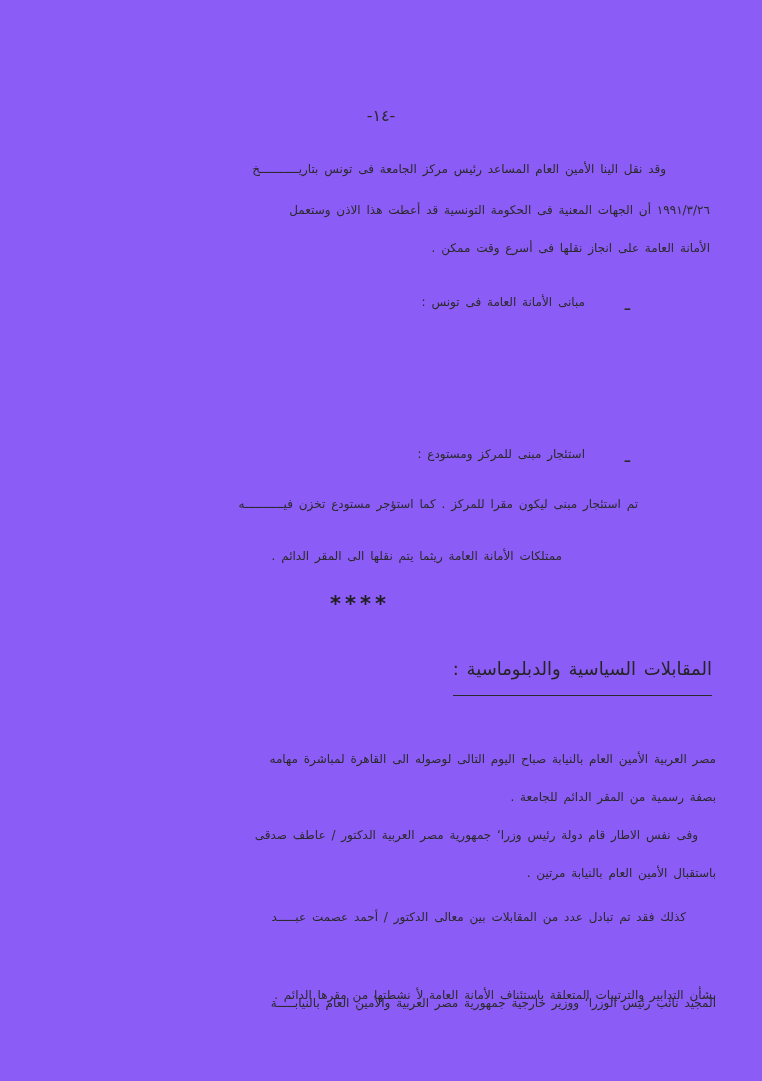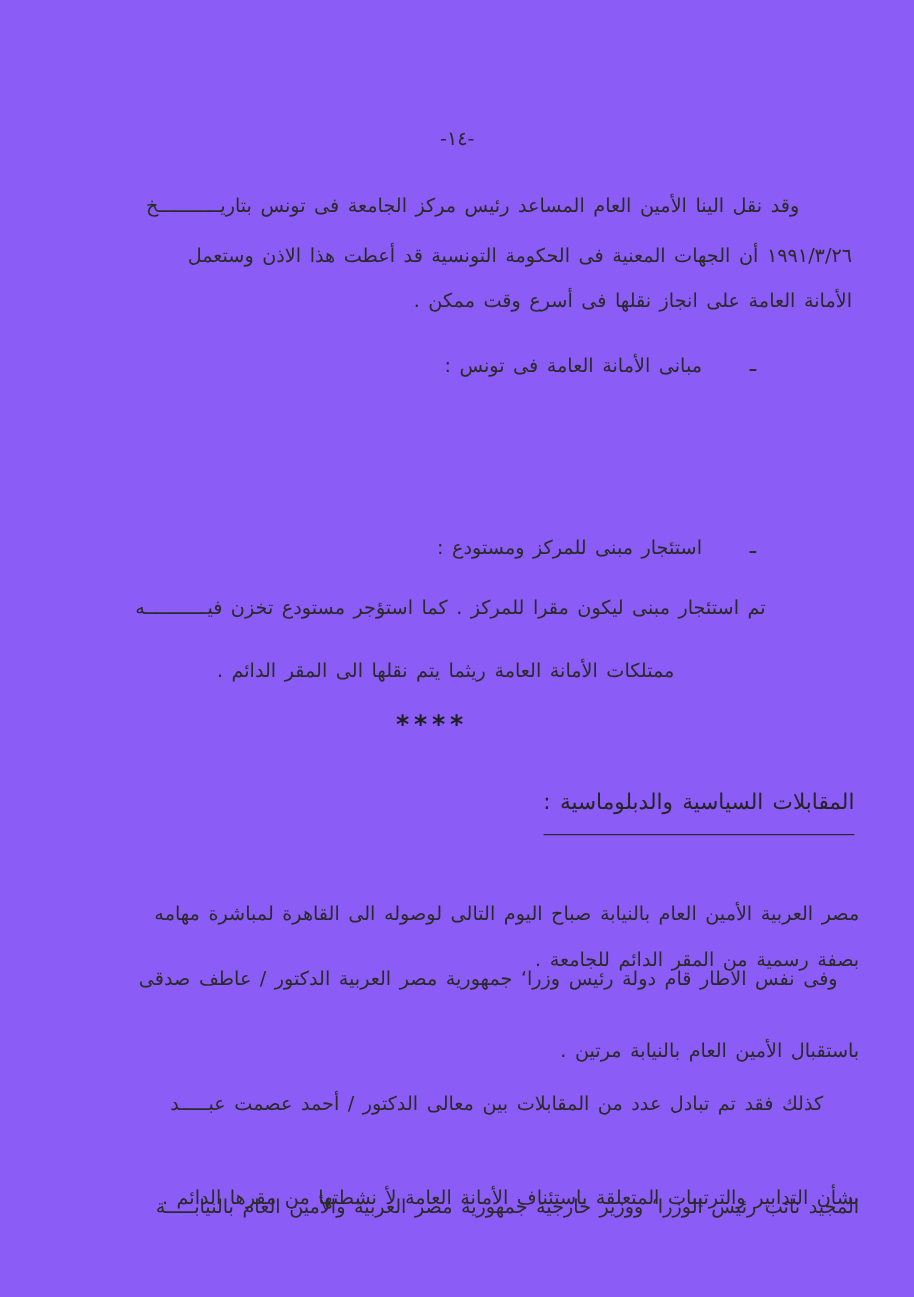--- a/index.html
+++ b/index.html
@@ -12,21 +12,21 @@
     position:relative;
     width:762px;height:1081px;
     background:#8b5cf6;
     color:#262626;
     overflow:hidden;
     direction:rtl;
   }
   .line{
     position:absolute;
     white-space:nowrap;
-    font-size:16px;
+    font-size:12px;
     line-height:1.25;
     color:#2a2a2a;
     word-spacing:2px;
   }
   .pagenum{
     position:absolute;
     top:106px;left:0;right:0;
     text-align:center;
     font-size:16px;
     letter-spacing:1px;
@@ -76,20 +76,20 @@
   <div class="line" style="top:497px;right:124px;">تم استئجار مبنى ليكون مقرا للمركز .  كما استؤجر مستودع تخزن فيـــــــــــه</div>
   <div class="line" style="top:549px;right:200px;">ممتلكات الأمانة العامة ريثما يتم نقلها الى المقر الدائم .</div>
 
   <div class="sep">****</div>
 
   <div class="heading">المقابلات السياسية والدبلوماسية :</div>
 
   <div class="line" style="top:752px;right:46px;">مصر العربية الأمين العام بالنيابة صباح اليوم التالى لوصوله الى القاهرة لمباشرة مهامه</div>
   <div class="line" style="top:790px;right:46px;">بصفة رسمية من المقر الدائم للجامعة .</div>
 
-  <div class="line" style="top:806px;right:64px;">وفى نفس الاطار قام دولة رئيس وزرا‘ جمهورية مصر العربية الدكتور / عاطف صدقى</div>
+  <div class="line" style="top:828px;right:64px;">وفى نفس الاطار قام دولة رئيس وزرا‘ جمهورية مصر العربية الدكتور / عاطف صدقى</div>
   <div class="line" style="top:866px;right:46px;">باستقبال الأمين العام بالنيابة مرتين .</div>
 
   <div class="line" style="top:910px;right:76px;">كذلك فقد تم تبادل عدد من المقابلات بين معالى الدكتور / أحمد عصمت عبـــــد</div>
   <div class="line" style="top:996px;right:46px;">المجيد نائب رئيس الوزرا‘ ووزير خارجية جمهورية مصر العربية والأمين العام بالنيابـــــة</div>
   <div class="line" style="top:988px;right:46px;">بشأن التدابير والترتيبات المتعلقة باستئناف الأمانة العامة لأ نشطتها من مقرها الدائم .</div>
 
 </div>
 
 </body></html>

